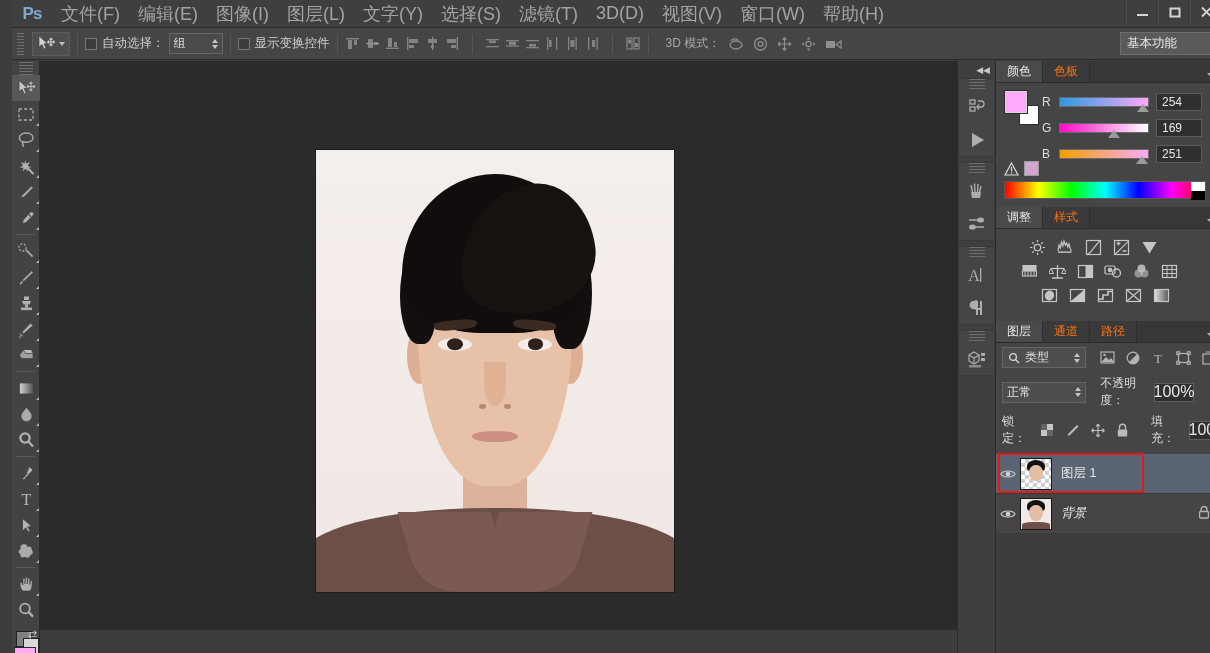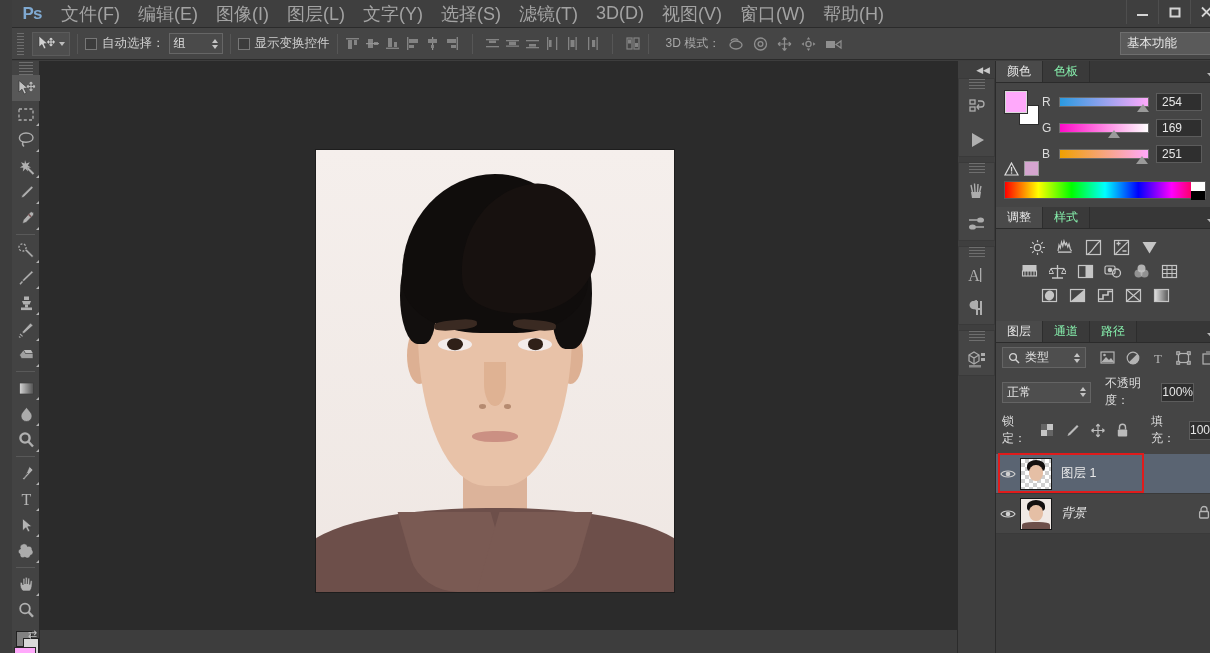--- a/index.html
+++ b/index.html
@@ -177,21 +177,21 @@
   .md-item svg { opacity:.8; }
 
   
   .panels { position:absolute; left:984px; top:61px; width:226px; height:592px; background:#3d3d3d; }
   .panel-tabs {
     display:flex; align-items:flex-end; height:22px; background:#373737;
     border-bottom:1px solid #2b2b2b; position:relative;
   }
   .ptab {
     height:21px; padding:0 11px; display:flex; align-items:center;
-    font-size:12px; color:#86efac; background:#3a3a3a;
+    font-size:12px; color:#f97316; background:#3a3a3a;
     border-right:1px solid #2d2d2d;
   }
   .ptab.active { background:#4a4a4a; color:#e6e6e6; }
   .pmenu { position:absolute; right:5px; top:7px; }
   .panel-body { background:#454545; padding:6px 0; }
 
   
   .colorpanel { position:relative; height:124px; }
   .cp-sw { position:absolute; left:9px; top:8px; width:34px; height:34px; }
   .cp-sw .fg { position:absolute; left:0; top:0; width:22px;height:22px;background:#ffa9fb;border:1px solid #d9d9d9; outline:1px solid #2c2c2c;}
@@ -236,21 +236,21 @@
   .lp-filter-icons svg { opacity:.8; }
   .lp-row { display:flex; align-items:center; padding:2px 6px; gap:14px; }
   .blend-select {
     width:122px;height:21px;background:#4e4e4e;border:1px solid #646464;
     display:flex;align-items:center;justify-content:space-between;padding:0 4px;
     font-size:12px;color:#e4e4e4;
   }
   .lbl-r { font-size:12px; color:#dcdcdc; }
   .numbox {
     width:40px;height:19px;background:#2f2f2f;border:1px solid #5c5c5c;
-    font-size:12px;color:#e6e6e6;display:flex;align-items:center;justify-content:center;
+    font-size:16px;color:#e6e6e6;display:flex;align-items:center;justify-content:center;
   }
   .lock-icons { display:flex; align-items:center; gap:10px; }
   .lock-icons svg { opacity:.82; }
   .layerlist { margin-top:5px; }
   .layer {
     position:relative; display:flex; align-items:center; height:40px;
     border-bottom:1px solid #3a3a3a; padding-left:0;
   }
   .layer.selected { background:#5a6472; }
   .layer .eye-cell { width:24px; display:flex; align-items:center; justify-content:center; }

